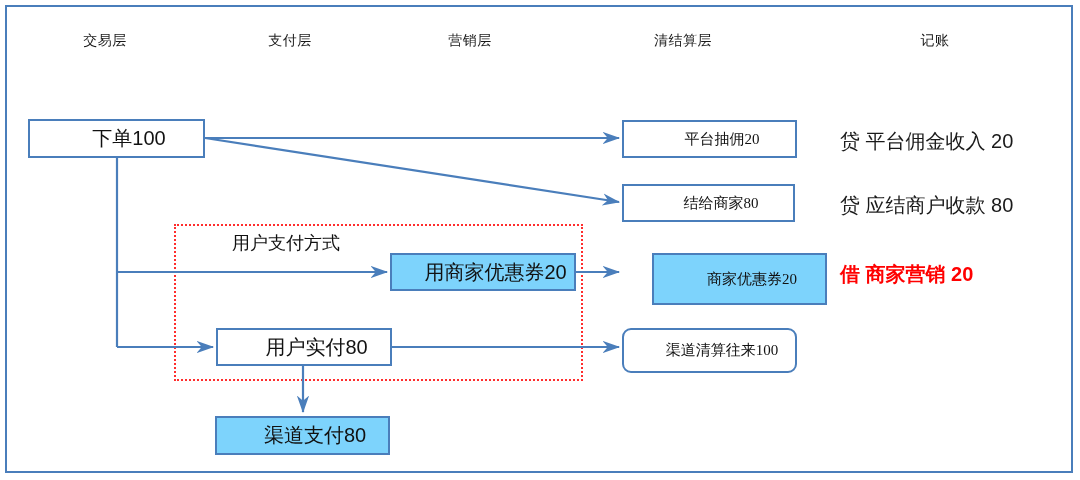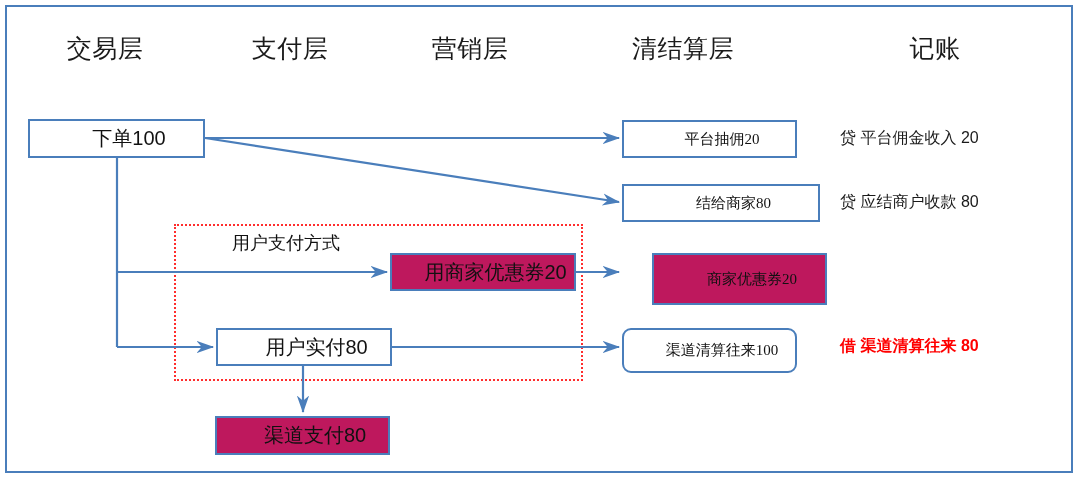--- a/index.html
+++ b/index.html
@@ -21,52 +21,52 @@
     position: absolute;
     left: 5px;
     top: 5px;
     width: 1068px;
     height: 468px;
     border: 2px solid #4a7ebb;
     box-sizing: border-box;
   }
   .col-header {
     position: absolute;
-    font-size: 25px;
+    font-size: 14px;
     color: #1a1a1a;
     white-space: nowrap;
     text-align: center;
     letter-spacing: 0.5px;
   }
   .node {
     position: absolute;
     box-sizing: border-box;
     border: 2px solid #4a7ebb;
     background: #ffffff;
     display: flex;
     align-items: center;
     justify-content: center;
     color: #111111;
     white-space: nowrap;
     padding-left: 25px;
   }
   .node.peach {
-    background: #be185d;
+    background: #7dd3fc;
     text-align: right;
   }
   .node.big {
     font-size: 20px;
   }
   .node.small {
     font-size: 15px;
     font-family: Liberation Serif, serif;
   }
   .entry {
     position: absolute;
-    font-size: 16px;
+    font-size: 20px;
     white-space: nowrap;
     color: #1a1a1a;
   }
   .entry.red {
     color: #ff0000;
     font-weight: bold;
   }
   .group-box {
     position: absolute;
     box-sizing: border-box;
@@ -127,32 +127,32 @@
       <path d="M390,347 L619,347" marker-end="url(#arrowBlue)"></path>
 
       <path d="M303,366 L303,412" marker-end="url(#arrowBlue)"></path>
     </g>
   </svg>
 
   <div class="node big" style="left:28px; top:119px; width:177px; height:39px;">下单100</div>
 
   <div class="node small" style="left:622px; top:120px; width:175px; height:38px;">平台抽佣20</div>
 
-  <div class="node small" style="left:622px; top:184px; width:198px; height:38px;">结给商家80</div>
+  <div class="node small" style="left:622px; top:184px; width:173px; height:38px;">结给商家80</div>
 
   <div class="node big peach" style="left:390px; top:253px; width:186px; height:38px;">用商家优惠券20</div>
 
   <div class="node small peach" style="left:652px; top:253px; width:175px; height:52px;">商家优惠券20</div>
 
   <div class="node big" style="left:216px; top:328px; width:176px; height:38px;">用户实付80</div>
 
   <div class="node small" style="left:622px; top:328px; width:175px; height:45px;border-radius:9px;">渠道清算往来100</div>
 
   <div class="node big peach" style="left:215px; top:416px; width:175px; height:39px;">渠道支付80</div>
 
   <div class="entry" style="left:840px; top:128px;">贷 平台佣金收入 20</div>
 
   <div class="entry" style="left:840px; top:192px;">贷 应结商户收款 80</div>
 
+  <div class="entry red" style="left:840px; top:261px;">借 商家营销 20</div>
 
-  <div class="entry red" style="left:840px; top:336px;">借 渠道清算往来 80</div>
 
 </div>
 
 </body></html>

